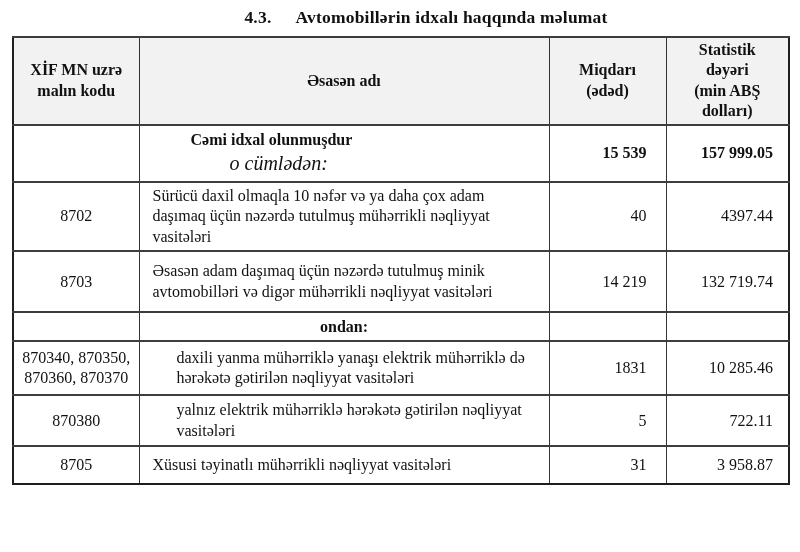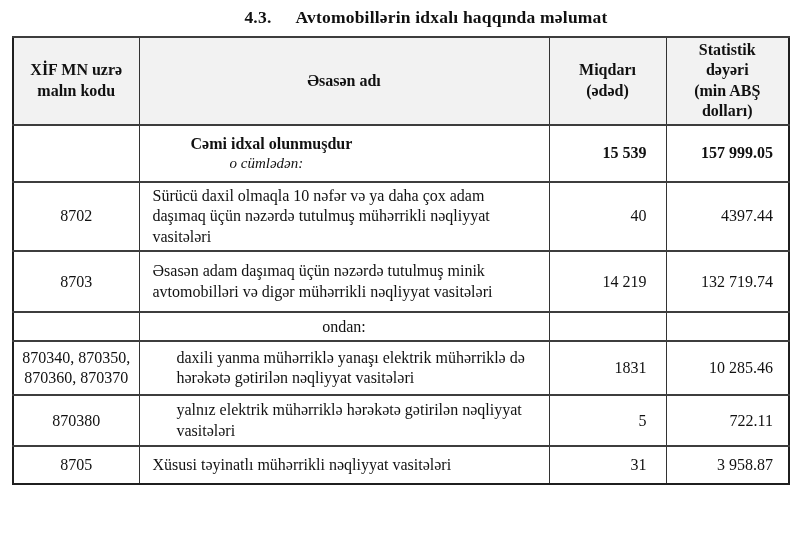--- a/index.html
+++ b/index.html
@@ -75,28 +75,29 @@
     text-align: right;
     padding-right: 15px;
   }
   
   .row-total .cell-name { padding-left: 51px; }
   .row-total .cell-qty,
   .row-total .cell-val  { font-weight: bold; }
   .name-main { font-weight: bold; }
   .name-sub  {
     font-style: italic;
-    font-size: 15px;
+    font-size: 20px;
     padding-left: 39px;
   }
   
   .row-center .cell-name {
     text-align: center;
     padding-left: 0;
     padding-right: 0;
+    font-weight: bold;
   }
   
   .row-sub-item .cell-name { padding-left: 37px; }
 
   .selection {
     background: #a9c7e1;
     padding: 1px 4px 2px 4px;
   }
 </style>
 </head>

